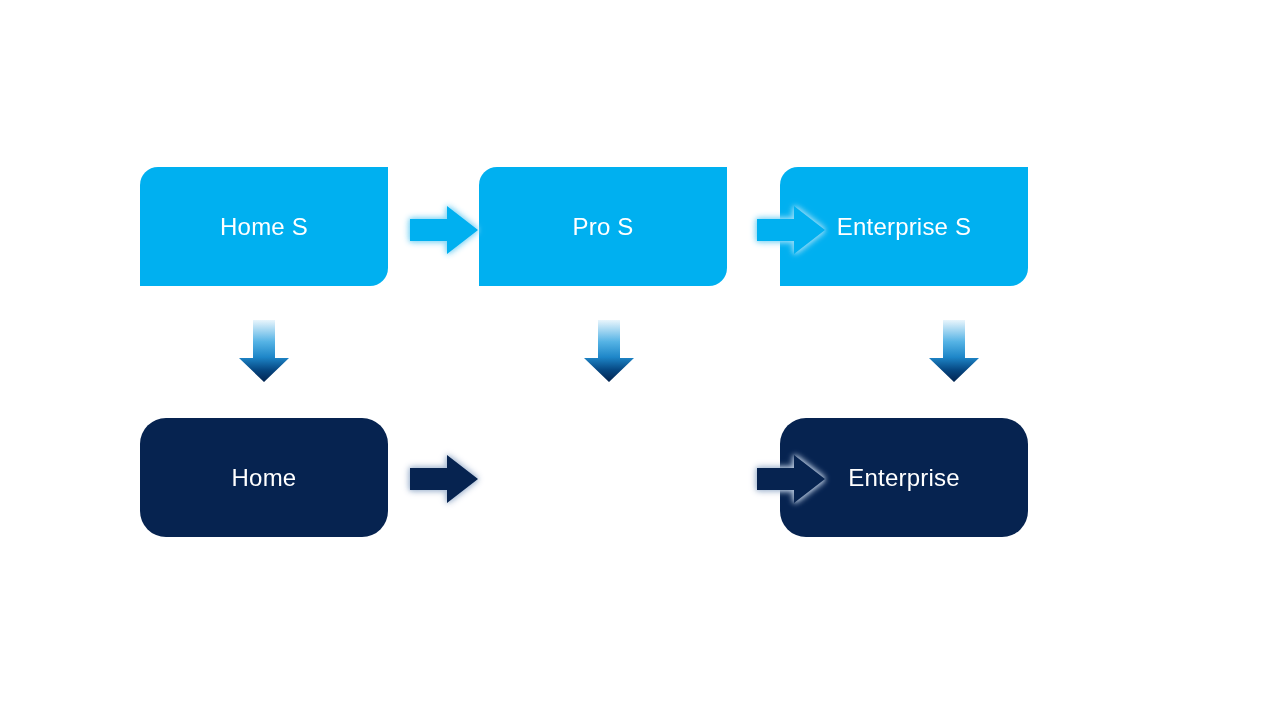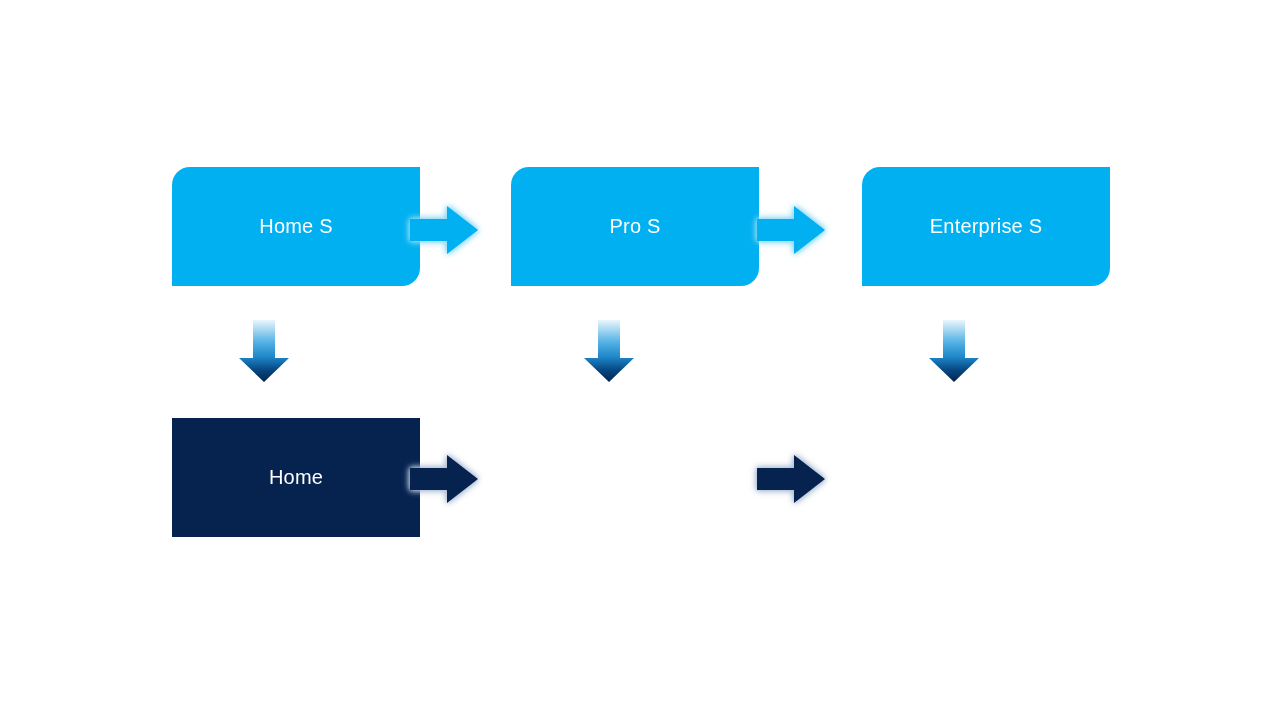--- a/index.html
+++ b/index.html
@@ -15,38 +15,38 @@
     background: var(--slide-bg, #ffffff);
     font-family: "Liberation Sans", sans-serif;
   }
   .box {
     position: absolute;
     width: 248px;
     height: 119px;
     display: flex;
     align-items: center;
     justify-content: center;
-    font-size: 20px;
+    font-size: 24px;
     font-weight: 400;
     letter-spacing: 0.2px;
     color: var(--label-text, #ffffff);
-    margin-left: 32px;
   }
   .top-box {
     top: 167px;
     background: var(--top-box, #00B0F0);
     border-radius: 18px 0 18px 0;
   }
   .bottom-box {
     top: 418px;
     background: var(--bottom-box, #062350);
+    border-radius: 26px;
   }
   .c1 { left: 140px; }
   .c2 { left: 479px; }
-  .c3 { left: 830px; }
+  .c3 { left: 780px; }
 
   .h-arrow {
     position: absolute;
     width: 68px;
     height: 48px;
   }
   .h-arrow svg { display: block; width: 100%; height: 100%; overflow: visible; }
   .h-top {
     top: 206px;
     filter: drop-shadow(0 0 3px var(--h-arrow-top-glow, #8ED9F6))
@@ -138,20 +138,23 @@
           <stop offset="1" stop-color="#02234F"></stop>
         </linearGradient>
       </defs>
       <polygon points="14,0 36,0 36,38 50,38 25,62 0,38 14,38" fill="url(#vgrad3)"></polygon>
     </svg>
   </div>
 
   <div class="box bottom-box c1">
     <span>Home</span>
   </div>
+  <div class="box bottom-box c3">
+    <span>Enterprise</span>
+  </div>
 
   <div class="h-arrow h-bottom ha1">
     <svg viewBox="0 0 68 48" xmlns="http://www.w3.org/2000/svg">
       <polygon points="0,13 37,13 37,0 68,24 37,48 37,35 0,35"></polygon>
     </svg>
   </div>
   <div class="h-arrow h-bottom ha2">
     <svg viewBox="0 0 68 48" xmlns="http://www.w3.org/2000/svg">
       <polygon points="0,13 37,13 37,0 68,24 37,48 37,35 0,35"></polygon>
     </svg>

